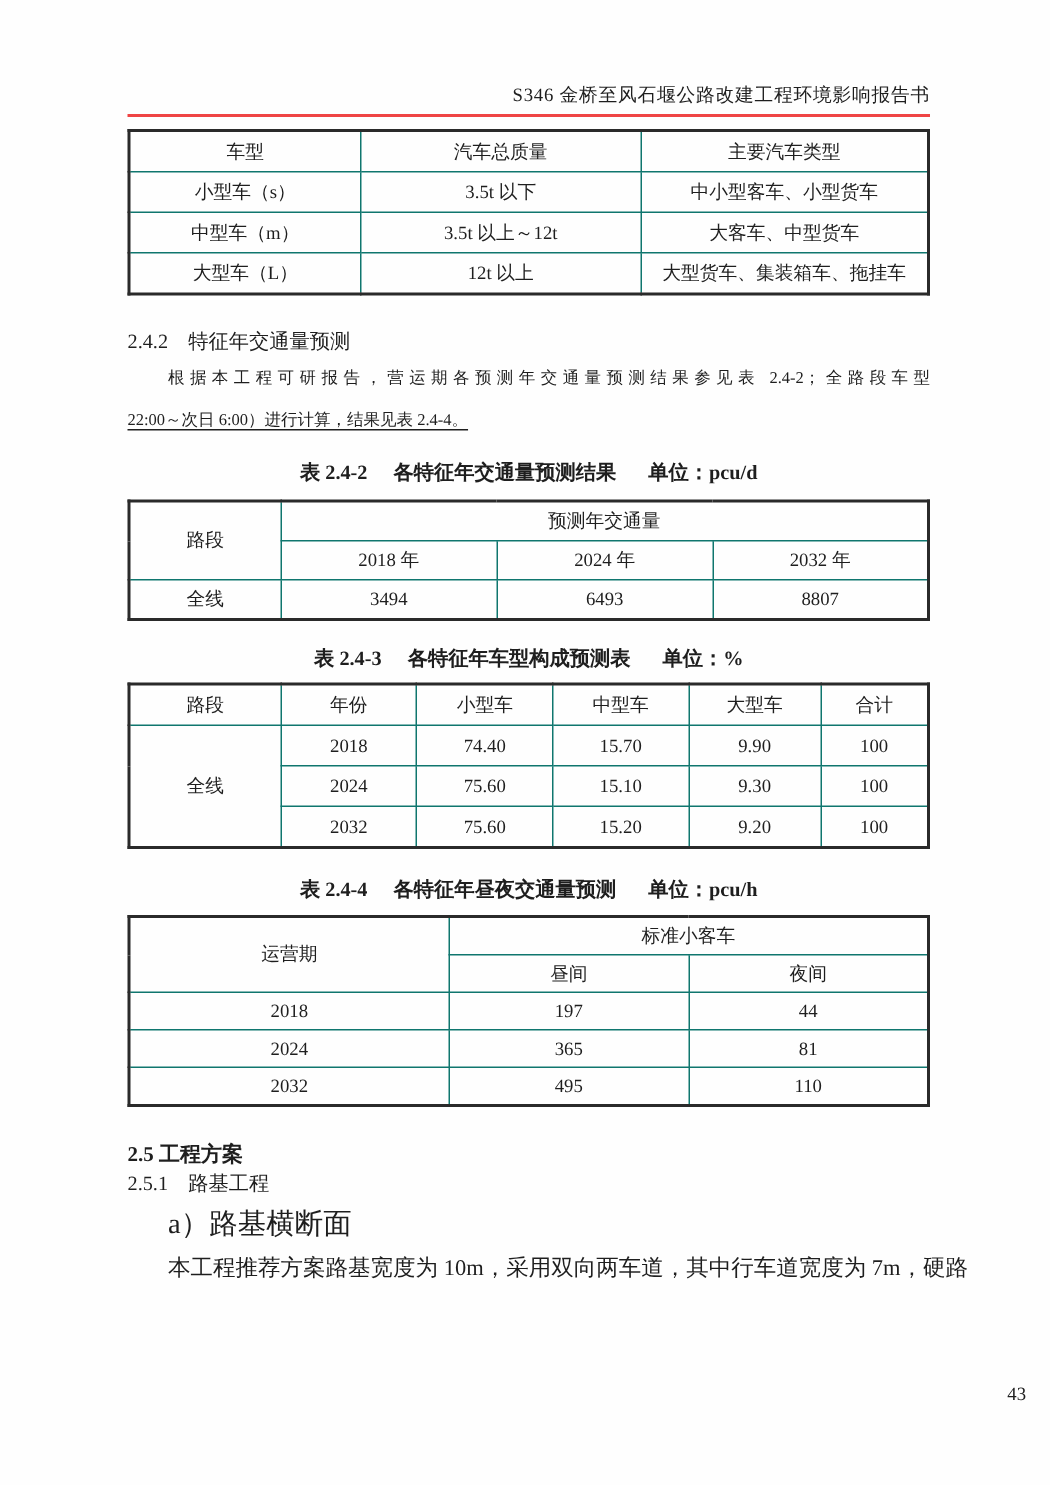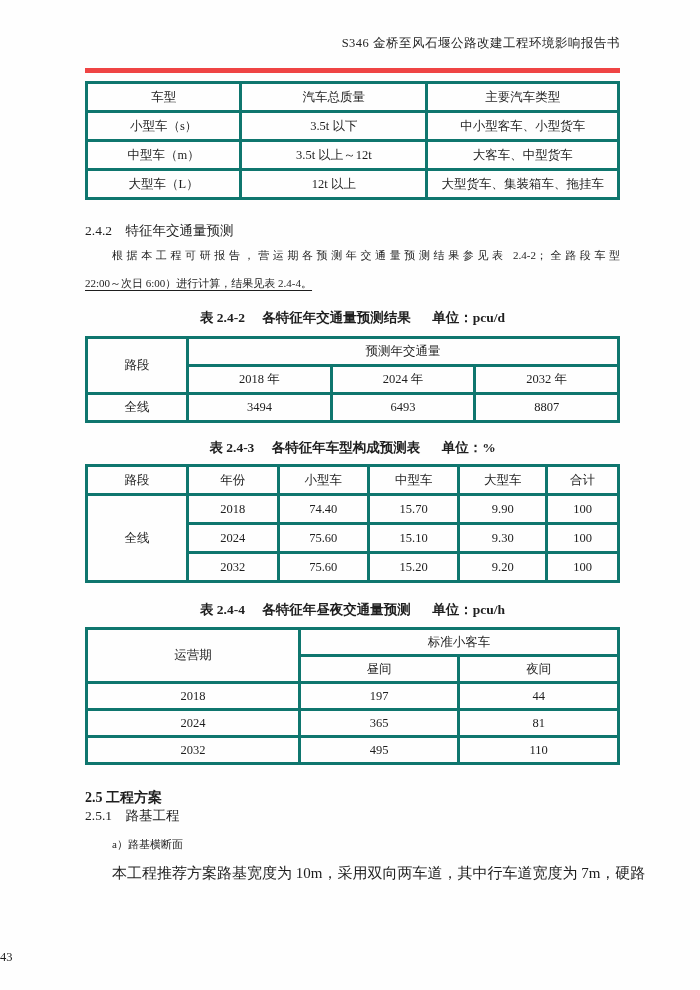--- a/index.html
+++ b/index.html
@@ -8,26 +8,26 @@
     width:700px;height:990px;
     background:#fefefe;
     color:#1e1e1e;
     font-family:"Liberation Serif","DejaVu Serif",serif;
     overflow:hidden;
     box-sizing:border-box;
   }
   .content{margin:0 80px 0 85px;width:535px;}
   
   .doc-header{
-    margin-top:35px;
+    margin-top:55px;
     text-align:right;
     font-size:12.5px;
     line-height:17px;
-    padding-bottom:16px;
-    border-bottom:5px solid #ef4444;
+    padding-bottom:4px;
+    border-bottom:2px solid #ef4444;
     letter-spacing:0.5px;
   }
   
   .caption{
     text-align:center;
     font-weight:bold;
     font-size:13.5px;
     line-height:18px;
   }
   .caption span{display:inline-block;}
@@ -40,21 +40,21 @@
   
   table{
     width:100%;
     border-collapse:collapse;
     table-layout:fixed;
     font-size:12.5px;
     text-align:center;
     border:2px solid #2a2a2a;
   }
   td{
-    border:3px solid #0f766e;
+    border:1px solid #0f766e;
     height:24px;
     padding:1px 5px;
     vertical-align:middle;
     overflow:hidden;
     white-space:nowrap;
   }
   .t1{margin-top:8px;}
   .t2{margin-top:9px;}
   .t3{margin-top:7px;}
   .t4{margin-top:8px;}
@@ -71,36 +71,35 @@
   }
   .para .line.short{text-align:left;text-align-last:left;}
   .indent{text-indent:27px;}
   .ul{
     text-decoration:underline;
     text-underline-offset:3px;
     text-decoration-thickness:1px;
   }
   .h25{margin-top:24px;font-size:14px;font-weight:bold;line-height:18px;}
   .h251{font-size:13.5px;line-height:18px;}
-  .item-a{margin-top:10px;font-size:11px;line-height:18px;text-indent:27px;}
+  .item-a{margin-top:10px;font-size:19px;line-height:18px;text-indent:27px;}
   .bodyline{
     margin-top:7px;
     font-size:15px;
     line-height:27.5px;
     white-space:nowrap;
     text-align:justify;
     text-align-last:justify;
   }
   .page-number{
     position:absolute;
     top:922px;left:0;
     width:684px;
-    text-align:left;
+    text-align:right;
     font-size:12.5px;
-    margin-top:28px;
   }
 </style>
 </head>
 <body>
 
 <div class="page">
   <div class="content">
 
     <div class="doc-header">S346 金桥至风石堰公路改建工程环境影响报告书</div>
 

